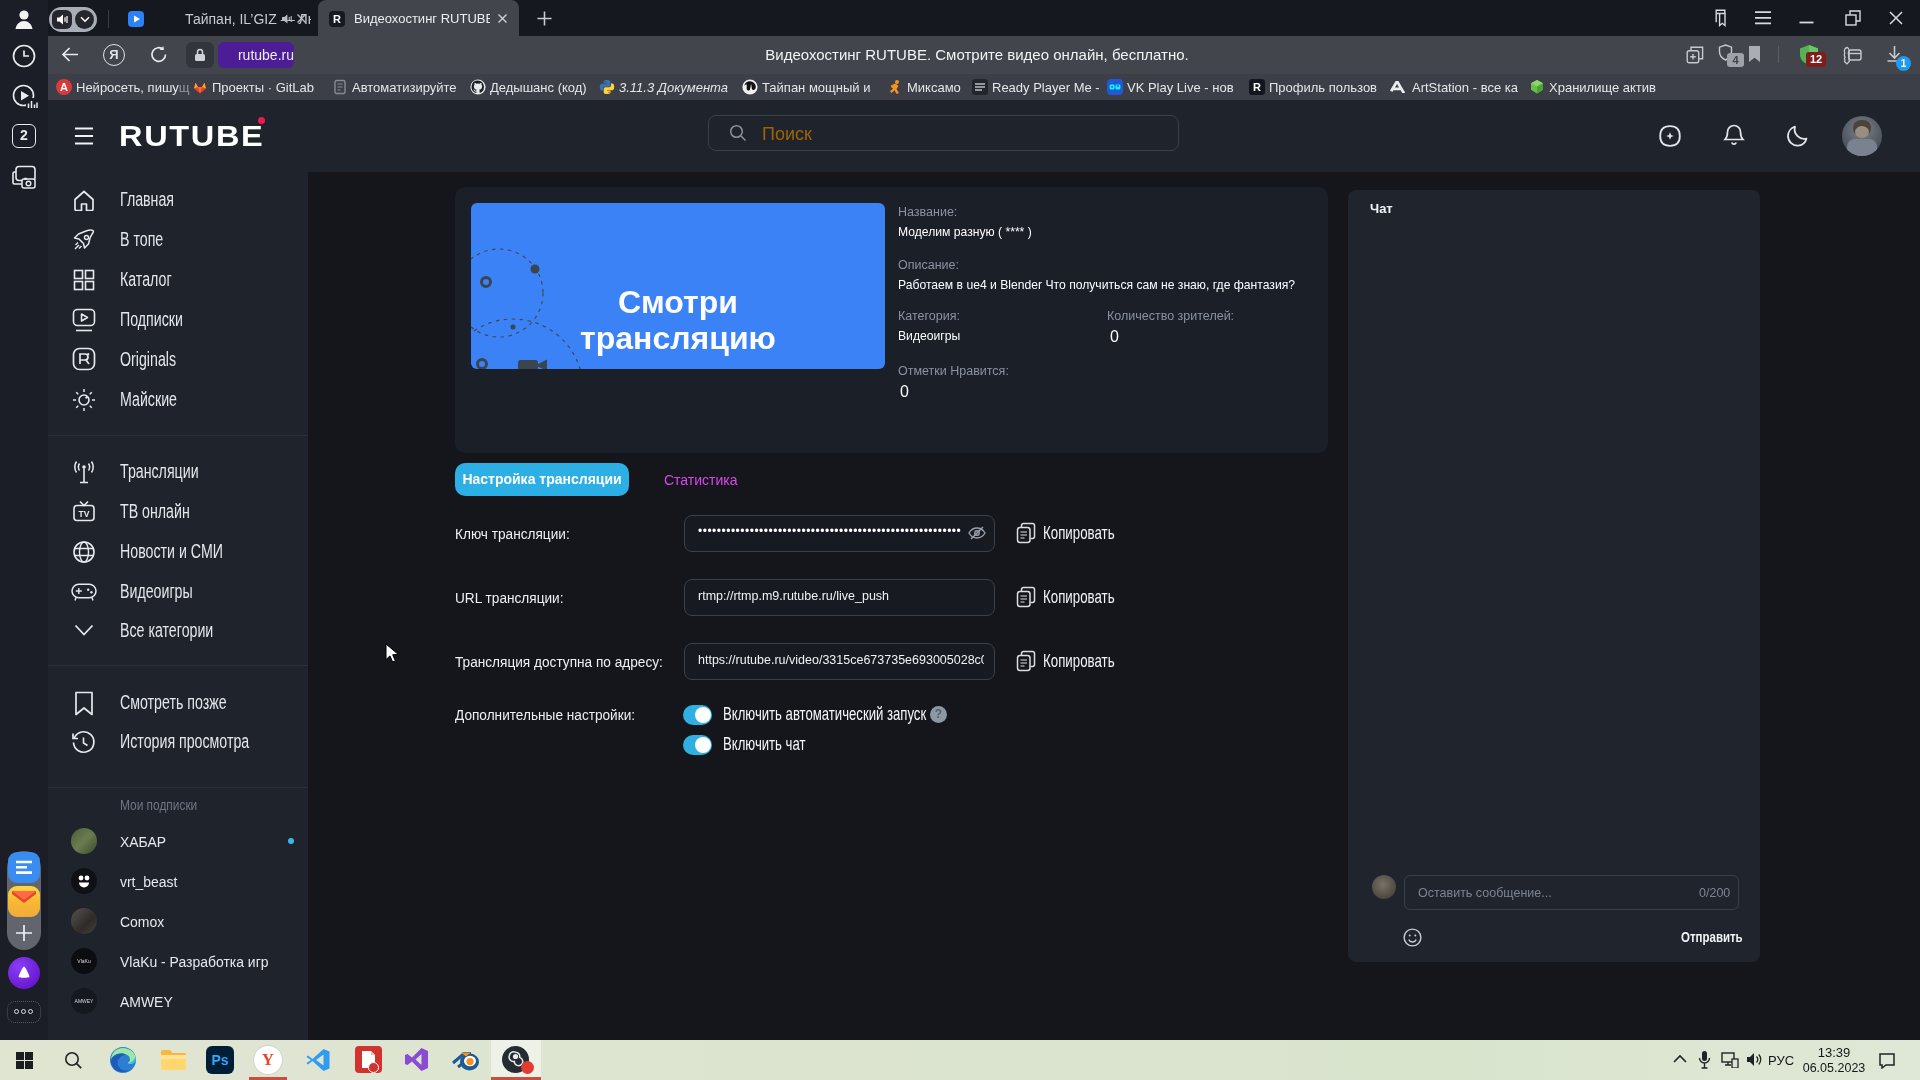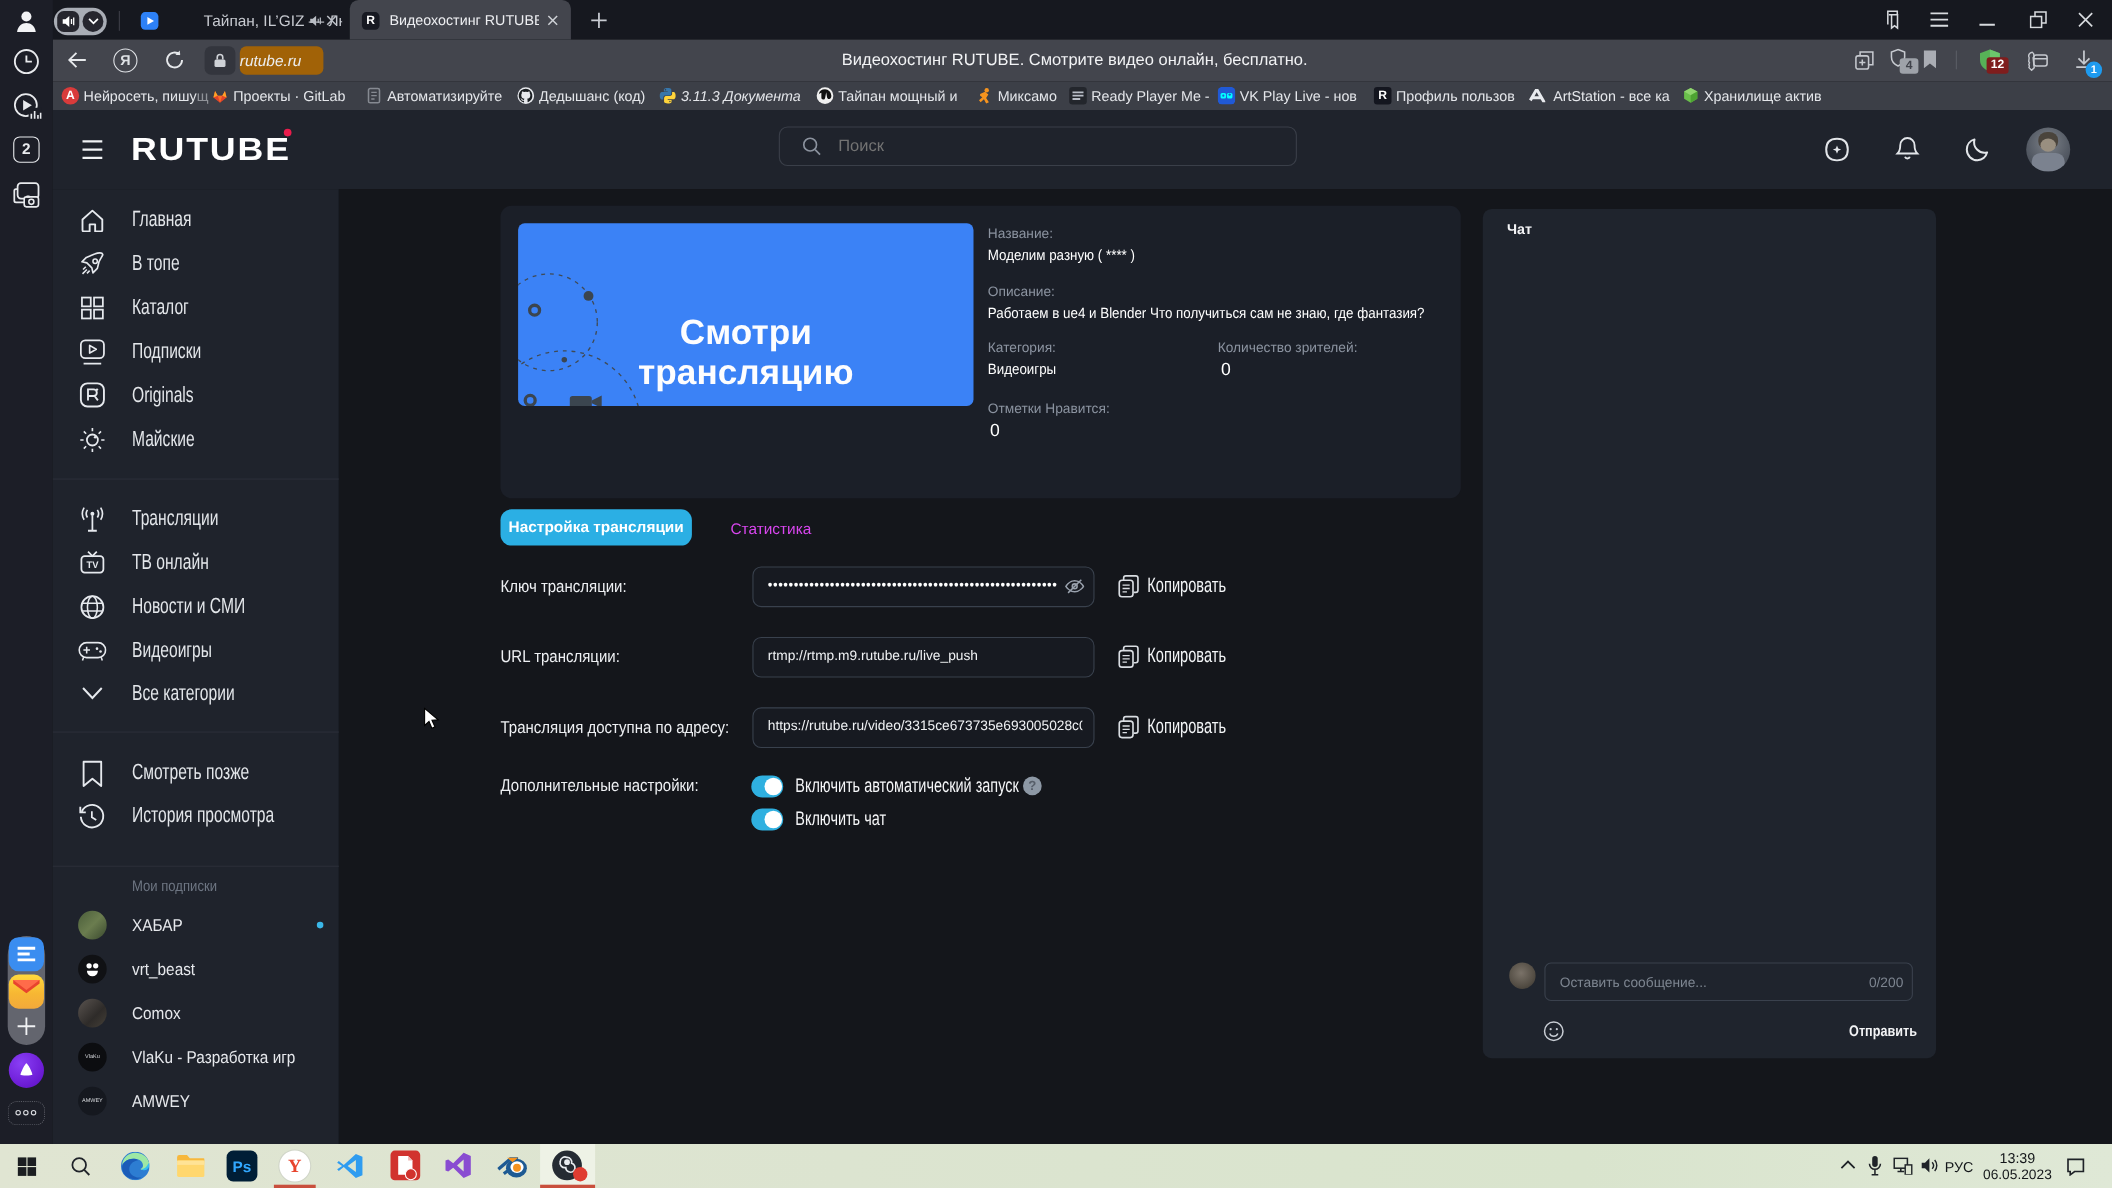--- a/index.html
+++ b/index.html
@@ -74,21 +74,21 @@
 <div class="abs" style="left:103px;top:44px;width:22px;height:22px;border:1.6px solid #dfe2e6;border-radius:50%;color:#dfe2e6;font-size:13px;font-weight:bold;text-align:center;line-height:19px;">Я</div>
 <svg class="abs" style="left:150px;top:45px;" width="18" height="19" viewBox="0 0 18 19">
     <path d="M15.5 9.5a6.8 6.8 0 1 1-2-4.8" fill="none" stroke="#e7e9ec" stroke-width="1.7"></path>
     <path d="M13.5 1v4h-4z" fill="#e7e9ec"></path>
   </svg>
 <div class="abs" style="left:186px;top:42px;width:28px;height:26px;background:#33353d;border-radius:6px;"></div>
 <svg class="abs" style="left:194px;top:48px;" width="12" height="14" viewBox="0 0 12 14">
     <rect x="1" y="6" width="10" height="7" rx="1.5" fill="#cfd2d7"></rect>
     <path d="M3.5 6V4a2.5 2.5 0 0 1 5 0v2" fill="none" stroke="#cfd2d7" stroke-width="1.5"></path>
   </svg>
-<div class="abs" style="left:218px;top:42px;width:76px;height:26px;background:#a16207;border-radius:6px;color:#eceef0;font-size:14px;text-align:left;line-height:26px;font-style:italic;">rutube.ru</div>
+<div class="abs" style="left:218px;top:42px;width:76px;height:26px;background:#4c1d95;border-radius:6px;color:#eceef0;font-size:14px;text-align:right;line-height:26px;">rutube.ru</div>
 <div class="abs" style="left:560px;top:46px;width:834px;text-align:center;font-size:15px;color:#f2f3f5;">Видеохостинг RUTUBE. Смотрите видео онлайн, бесплатно.</div>
 
 <svg class="abs" style="left:1686px;top:46px;" width="18" height="18" viewBox="0 0 18 18">
     <rect x="1.2" y="4.8" width="11.5" height="12" rx="2" fill="none" stroke="#c6c9cf" stroke-width="1.4"></rect>
     <path d="M5 4.8V1.2h11.6v11.6h-3.8" fill="none" stroke="#c6c9cf" stroke-width="1.4"></path>
     <path d="M7 8v5.5M4.2 10.8h5.6" stroke="#c6c9cf" stroke-width="1.4"></path>
   </svg>
 <svg class="abs" style="left:1718px;top:44px;" width="15" height="17" viewBox="0 0 15 17">
     <path d="M7.5 1l6 2.2v4.6c0 4-2.6 6.6-6 8.2-3.4-1.6-6-4.2-6-8.2V3.2z" fill="none" stroke="#c6c9cf" stroke-width="1.4"></path>
   </svg>
@@ -231,21 +231,21 @@
 <svg class="abs" style="left:74px;top:127px;" width="20" height="18" viewBox="0 0 20 18">
     <path d="M1 1.5h18M1 9h18M1 16.5h18" stroke="#f0f2f4" stroke-width="2.2"></path>
   </svg>
 <div class="abs" style="left:119px;top:120px;font-size:29px;font-weight:bold;color:#fff;letter-spacing:1.5px;transform:scaleX(1.12);transform-origin:left;">RUTUBE</div>
 <div class="abs" style="left:258px;top:117px;width:7px;height:7px;background:#ea1c4c;border-radius:50%;"></div>
 <div class="abs" style="left:708px;top:115px;width:471px;height:36px;border:1px solid #3a3f49;border-radius:8px;"></div>
 <svg class="abs" style="left:729px;top:124px;" width="18" height="18" viewBox="0 0 18 18">
     <circle cx="7.5" cy="7.5" r="5.8" fill="none" stroke="#8b929e" stroke-width="1.5"></circle>
     <path d="M12 12l4.5 4.5" stroke="#8b929e" stroke-width="1.5"></path>
   </svg>
-<div class="abs" style="left:762px;top:124px;font-size:15px;color:#737373;">Поиск</div>
+<div class="abs" style="left:762px;top:124px;font-size:18px;color:#a16207;">Поиск</div>
 <svg class="abs" style="left:1658px;top:124px;" width="24" height="24" viewBox="0 0 24 24">
     <path d="M12 2.2c6.5 0 9.8 3.3 9.8 9.8s-3.3 9.8-9.8 9.8S2.2 18.5 2.2 12 5.5 2.2 12 2.2z" fill="none" stroke="#e2e5e9" stroke-width="1.8"></path>
     <path d="M12 8.2l1.1 2.7 2.7 1.1-2.7 1.1-1.1 2.7-1.1-2.7-2.7-1.1 2.7-1.1z" fill="#e2e5e9"></path>
   </svg>
 <svg class="abs" style="left:1722px;top:123px;" width="24" height="25" viewBox="0 0 24 25">
     <path d="M12 2.5a6.5 6.5 0 0 1 6.5 6.5c0 4.5 1.5 6.5 2.5 7.5H3c1-1 2.5-3 2.5-7.5A6.5 6.5 0 0 1 12 2.5z" fill="none" stroke="#e2e5e9" stroke-width="1.7"></path>
     <path d="M9.8 19.5a2.3 2.3 0 0 0 4.4 0" fill="none" stroke="#e2e5e9" stroke-width="1.7"></path>
   </svg>
 <svg class="abs" style="left:1786px;top:124px;" width="23" height="24" viewBox="0 0 23 24">
     <path d="M20.5 14.5A9.5 9.5 0 0 1 9 2.7 9.8 9.8 0 0 0 2 12a9.7 9.7 0 0 0 9.8 9.7 9.6 9.6 0 0 0 8.7-7.2z" fill="none" stroke="#e2e5e9" stroke-width="1.8" stroke-linejoin="round"></path>

